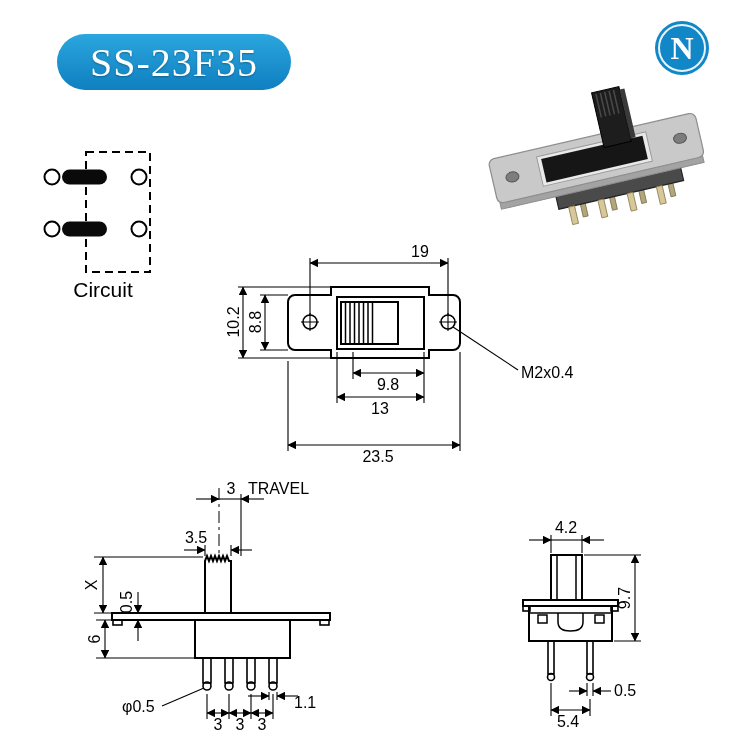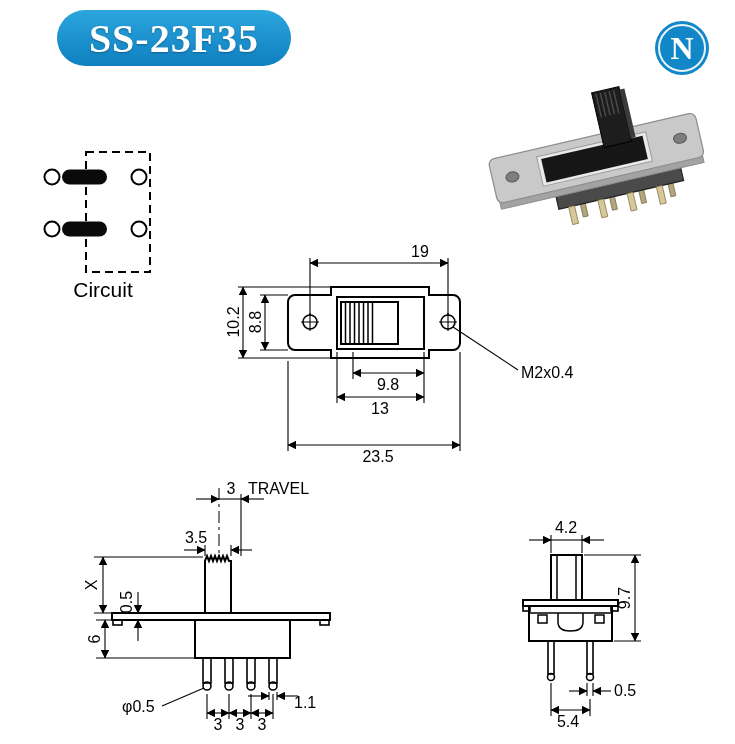--- a/index.html
+++ b/index.html
@@ -1,23 +1,23 @@
 <!DOCTYPE html>
 <html style="--badge-blue: #2ba6de; --badge-blue-dark: #0f7fc0; --logo-blue: #1187c8;"><head>
 <meta charset="utf-8">
 <style>
   *{box-sizing:border-box}
   html,body{margin:0;padding:0}
   body{width:735px;height:744px;position:relative;background:#fff;overflow:hidden;
        font-family:"Liberation Sans",sans-serif}
   #drawing{position:absolute;left:0;top:0}
-  .badge{position:absolute;left:57px;top:10px;width:234px;height:56px;border-radius:28px;
+  .badge{position:absolute;left:57px;top:34px;width:234px;height:56px;border-radius:28px;
          background:linear-gradient(180deg,var(--badge-blue,#2ba6de),var(--badge-blue-dark,#0f7fc0));
          display:flex;align-items:center;justify-content:center;color:#fff;
-         font-family:"Liberation Serif",serif;font-weight:700;font-size:40px;letter-spacing:1px;
+         font-family:"Liberation Serif",serif;font-weight:400;font-size:40px;letter-spacing:1px;
          text-shadow:0 1px 2px rgba(0,0,0,.3)}
   .logo{position:absolute;left:655px;top:21px;width:54px;height:54px;border-radius:50%;
         background:var(--logo-blue,#1187c8);display:flex;align-items:center;justify-content:center}
   .logo-ring{position:absolute;inset:3px;border:2px solid rgba(255,255,255,.9);border-radius:50%}
   .logo-n{color:#fff;font-family:"Liberation Serif",serif;font-weight:700;font-size:32px;position:relative}
   svg text{font-family:"Liberation Sans",sans-serif;font-size:16px;fill:#000}
   svg text.big{font-size:21px}
   .o{stroke:#000;stroke-width:2;fill:none}
   .o15{stroke:#000;stroke-width:1.6;fill:none}
   .d{stroke:#000;stroke-width:1.1;fill:none}

